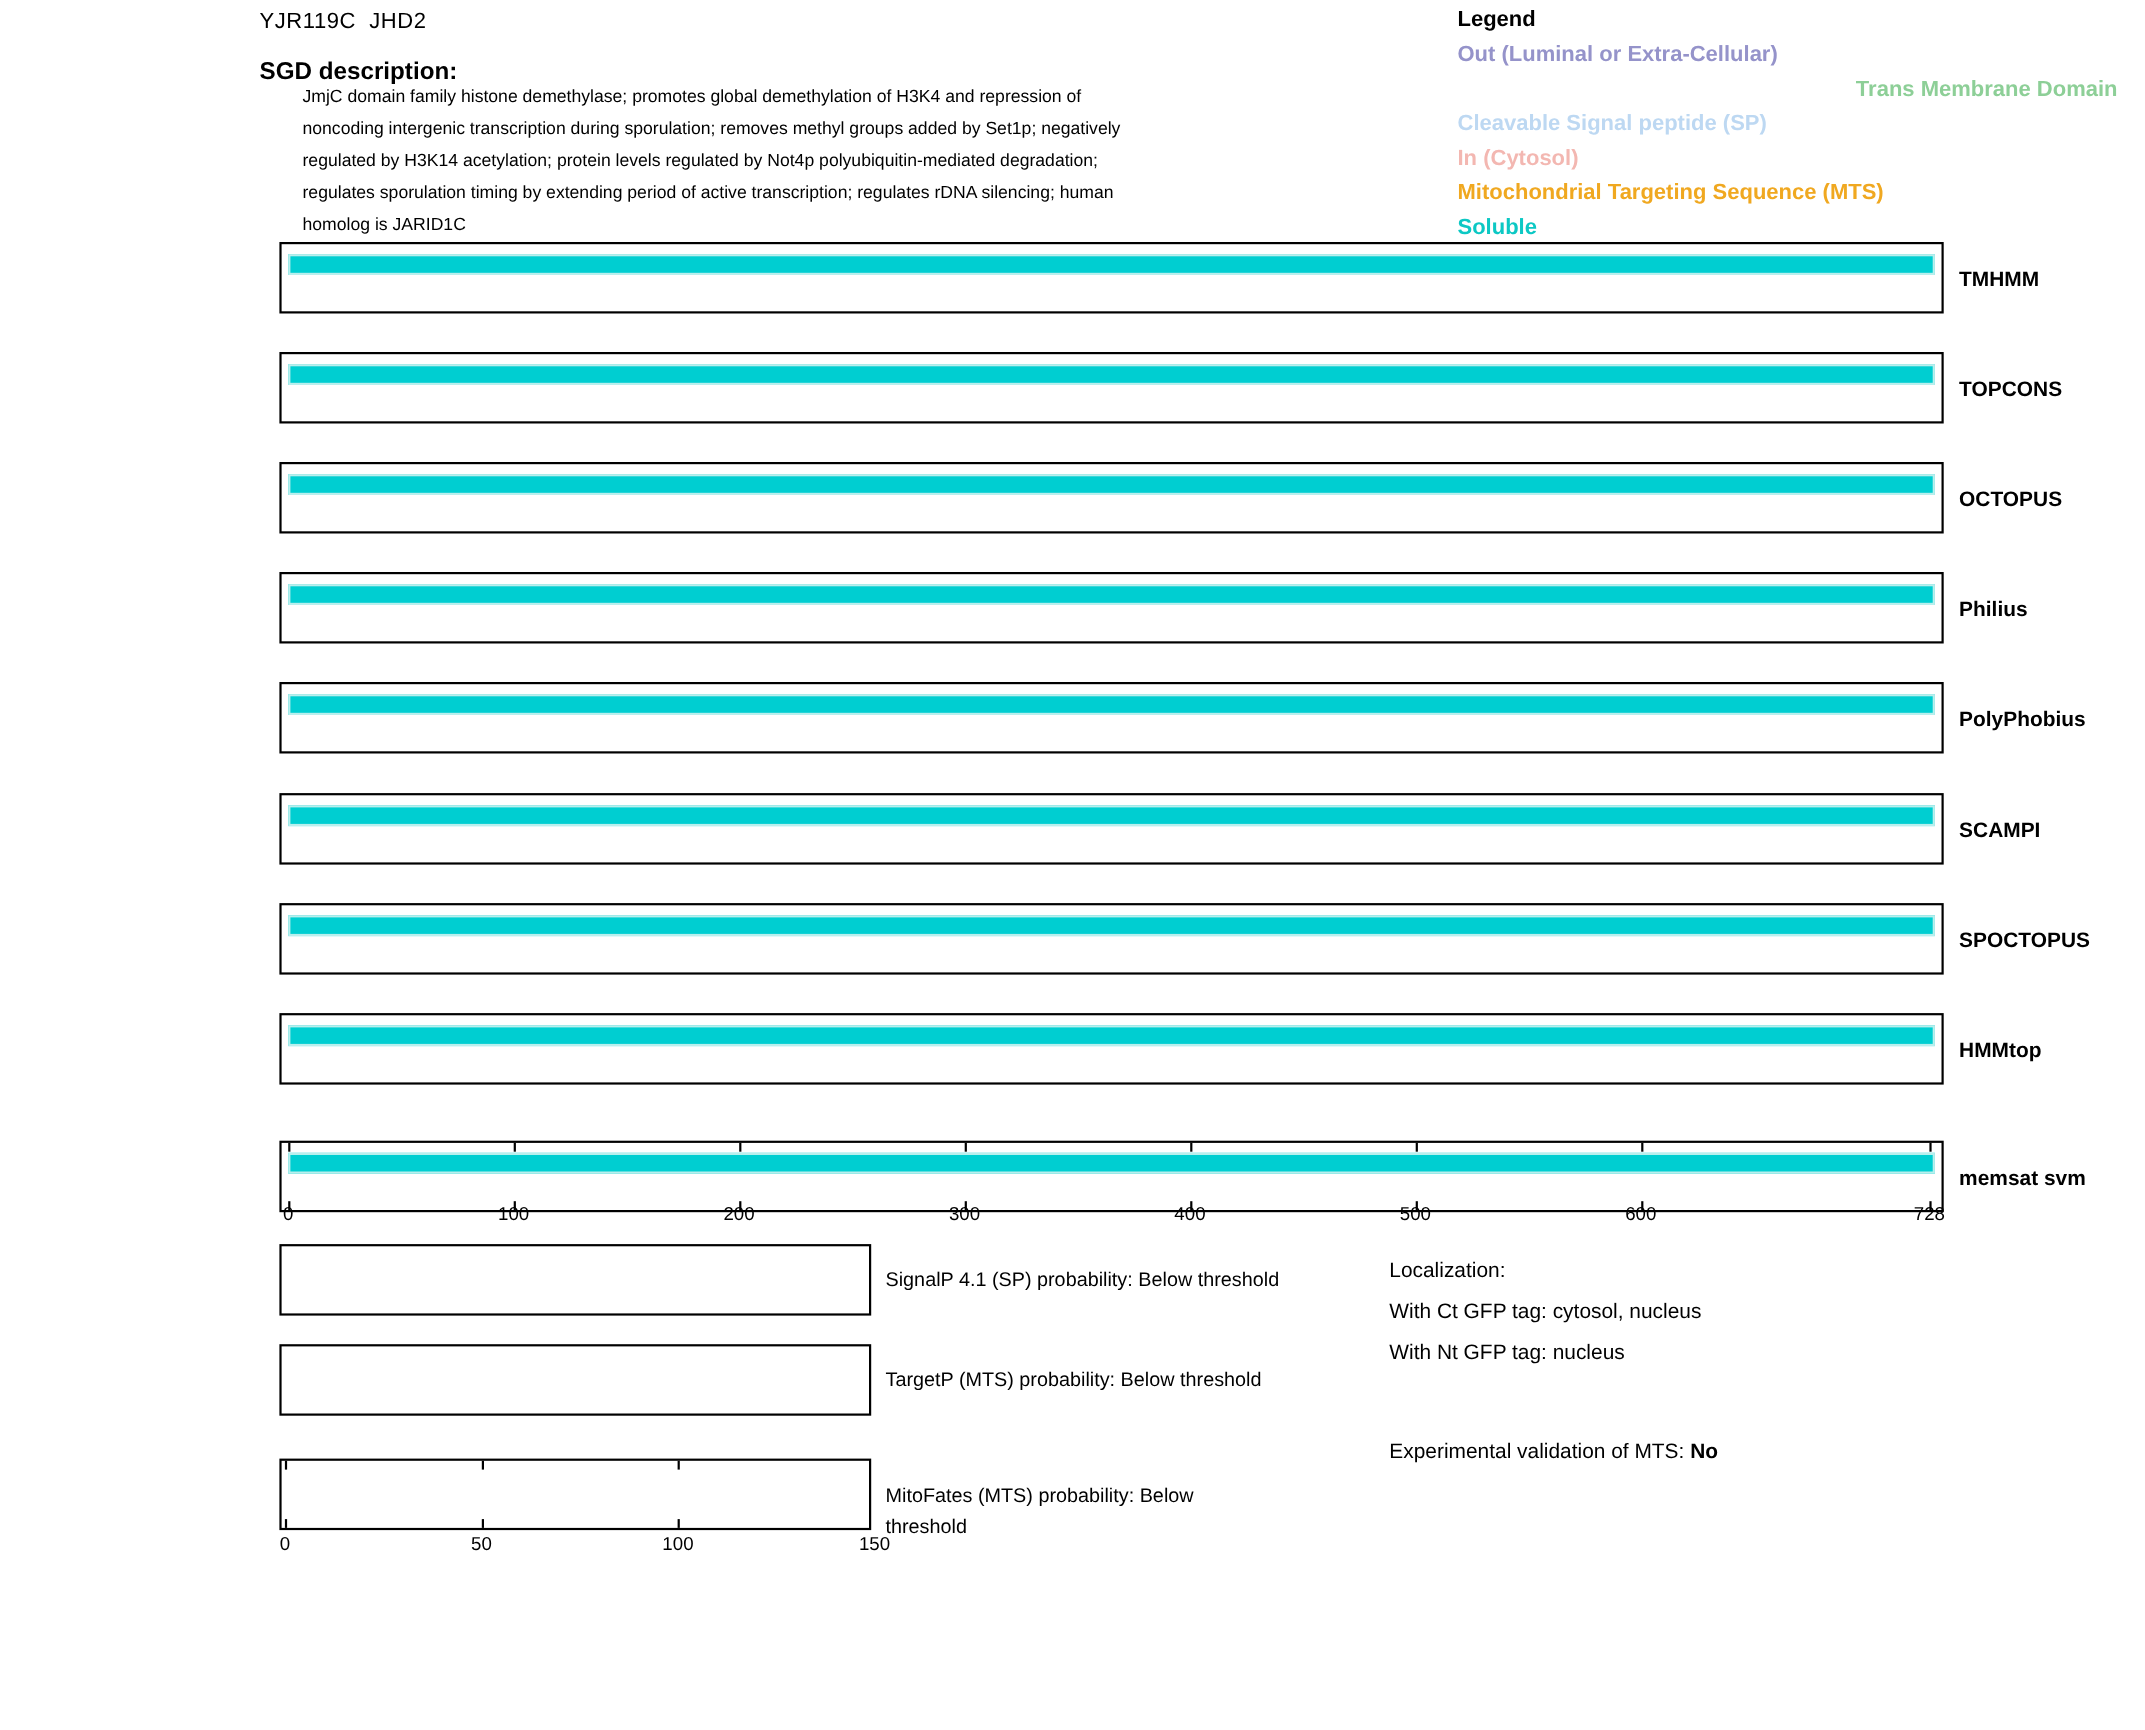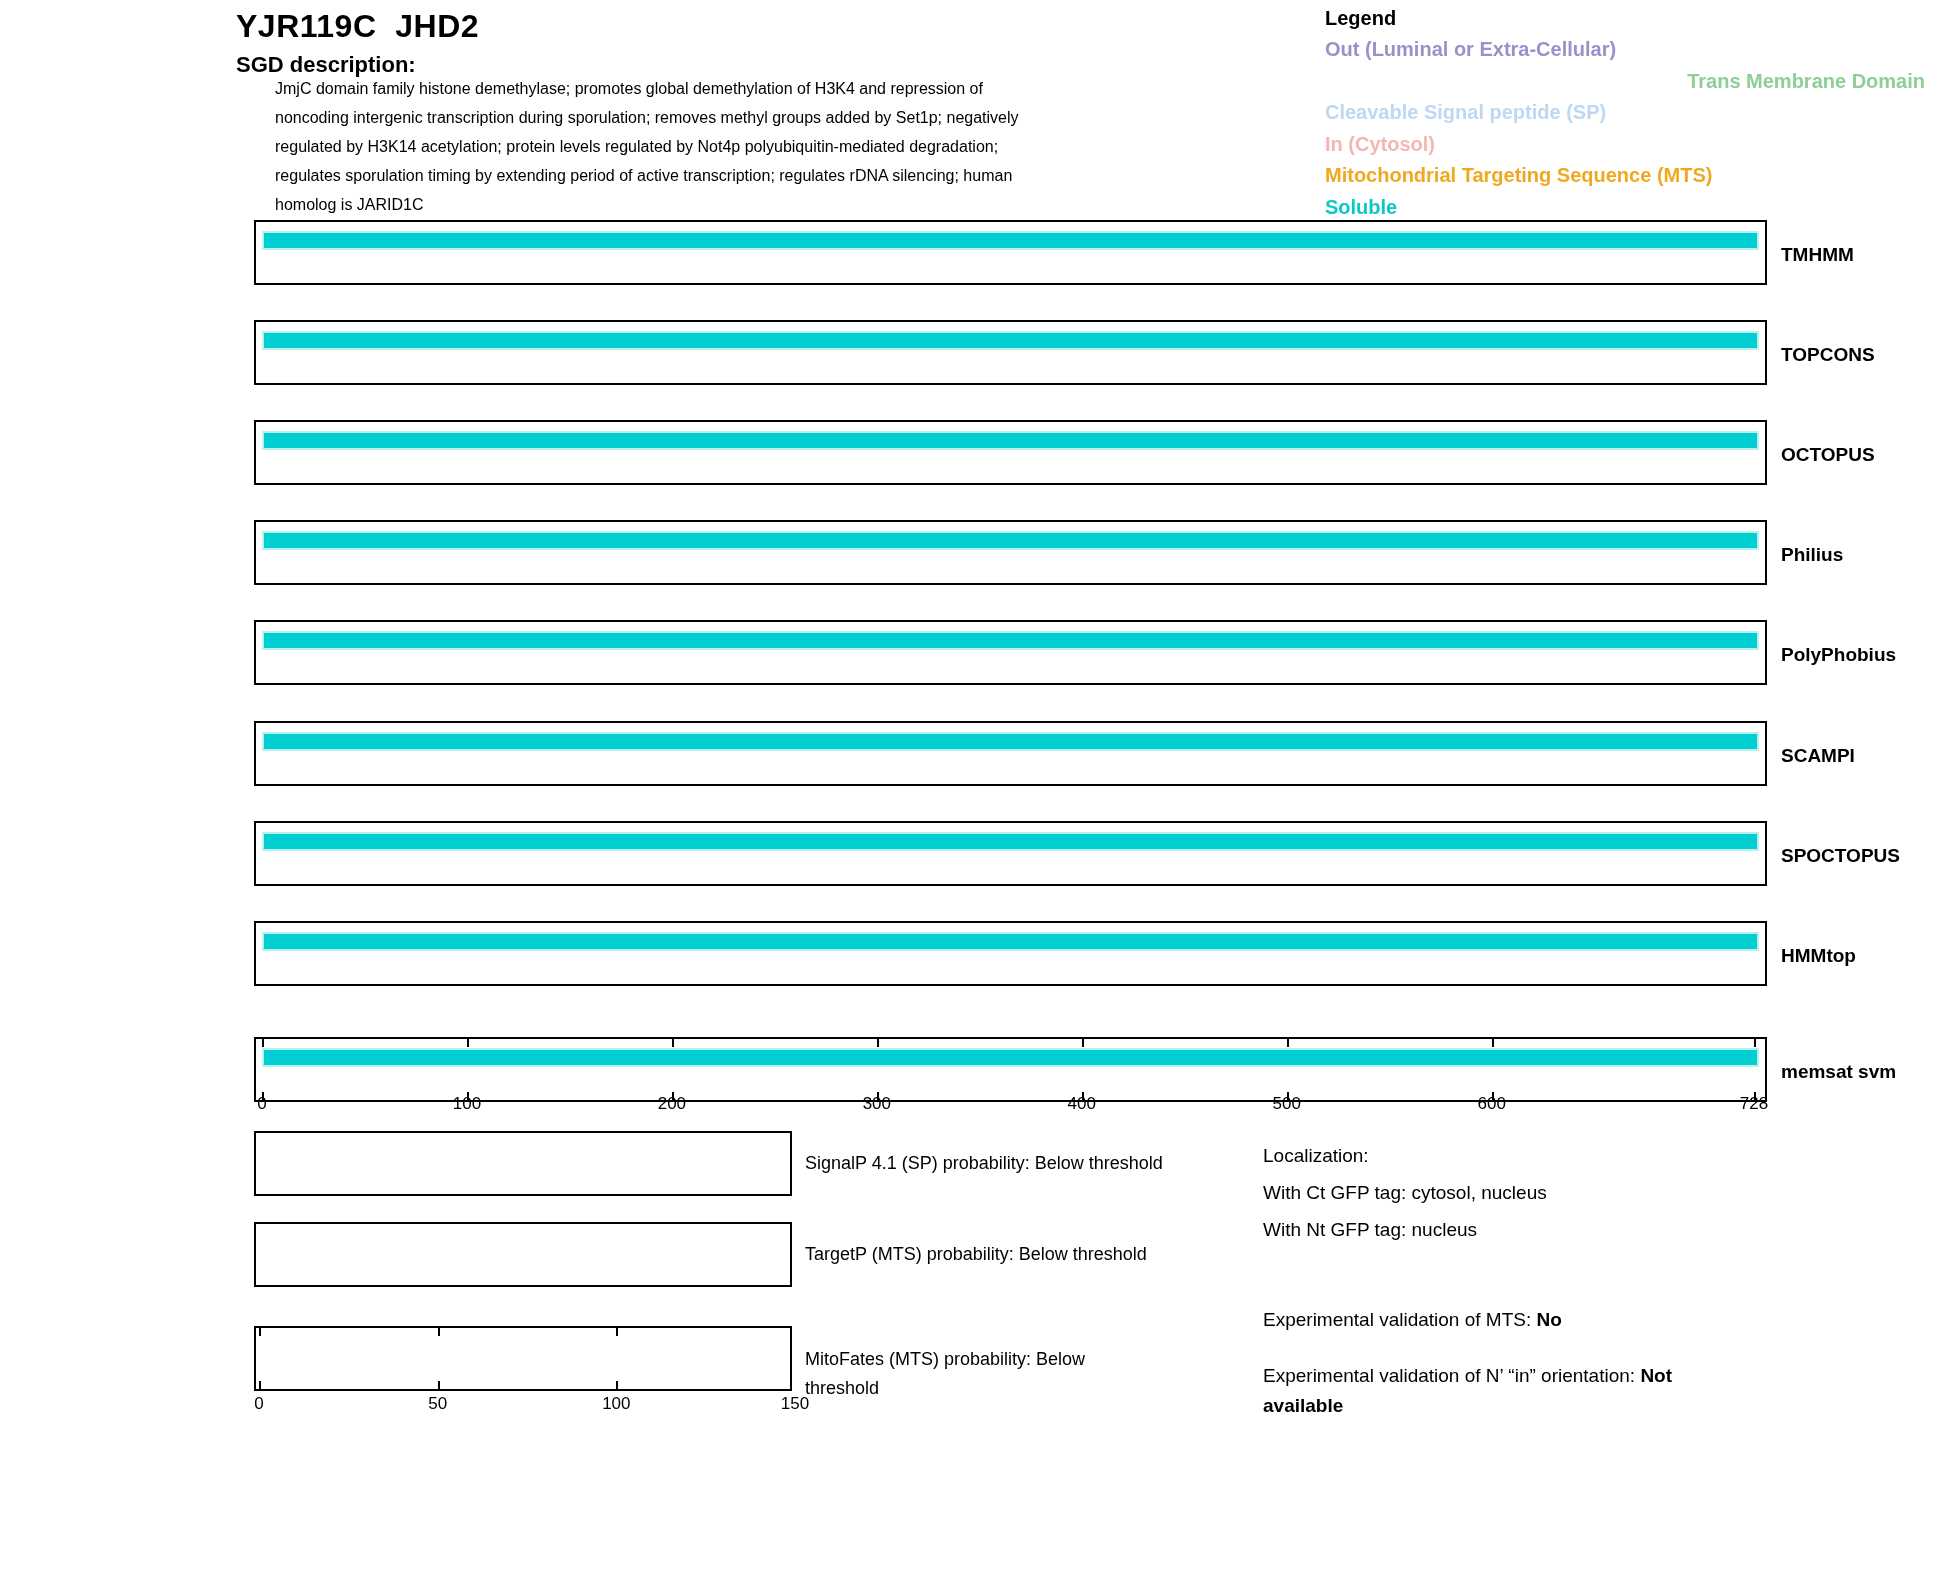--- a/index.html
+++ b/index.html
@@ -3,21 +3,21 @@
 <meta charset="utf-8">
 <title>YJR119C JHD2</title>
 <style>
   html,body{margin:0;padding:0;background:#fff;}
   #page{
     position:relative; width:1950px; height:1573px; background:#ffffff;
     font-family:"Liberation Sans","DejaVu Sans",sans-serif; color:#000;
     overflow:hidden;
   }
   
-  #page-title{position:absolute;left:236px;top:8px;font-size:32px;font-weight:bold;white-space:pre;letter-spacing:.5px;}
+  #page-title{position:absolute;left:236px;top:8px;font-size:20px;font-weight:normal;white-space:pre;letter-spacing:.5px;}
   #sgd-heading{position:absolute;left:236px;top:52px;font-size:22px;font-weight:bold;}
   #sgd-description{position:absolute;left:236px;top:74px;width:940px;font-size:16px;line-height:29px;white-space:pre-line;margin-left:39px;}
   
   #legend{position:absolute;left:1325px;top:2px;width:600px;}
   #legend-heading{font-size:20px;font-weight:bold;line-height:32px;}
   .legend-item{font-size:20px;font-weight:bold;line-height:31.6px;white-space:nowrap;}
   
   .track{position:absolute;left:254px;width:1513px;height:65px;text-align:right;}
   .track:nth-child(1){top:220px}.track:nth-child(2){top:320px}.track:nth-child(3){top:420px}
   .track:nth-child(4){top:520px}.track:nth-child(5){top:620px}.track:nth-child(6){top:721px}
@@ -174,15 +174,14 @@
       <span class="axis-label" style="left: 437.667px;">50</span>
       <span class="axis-label" style="left: 616.333px;">100</span>
       <span class="axis-label" style="left: 795px;">150</span>
     </div>
 
   <div class="info" id="loc-heading">Localization:</div>
   <div class="info" id="loc-line-0">With Ct GFP tag: cytosol, nucleus</div>
   <div class="info" id="loc-line-1">With Nt GFP tag: nucleus</div>
 
   <div class="info" id="exp-0"><span>Experimental validation of MTS: </span><span class="bold">No</span></div>
-  <div class="info" id="exp-1"><span>Experimental validation of N’ “in” orientation: </span><span class="bold">Not available</span></div>
 
 </div>
 
 </body></html>

